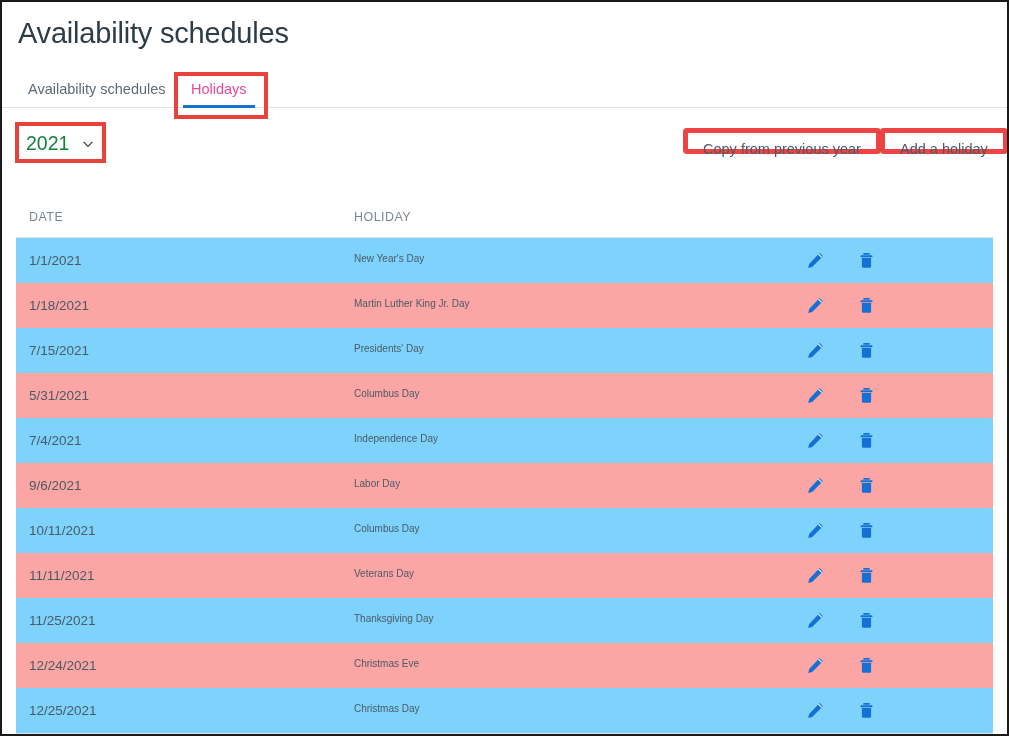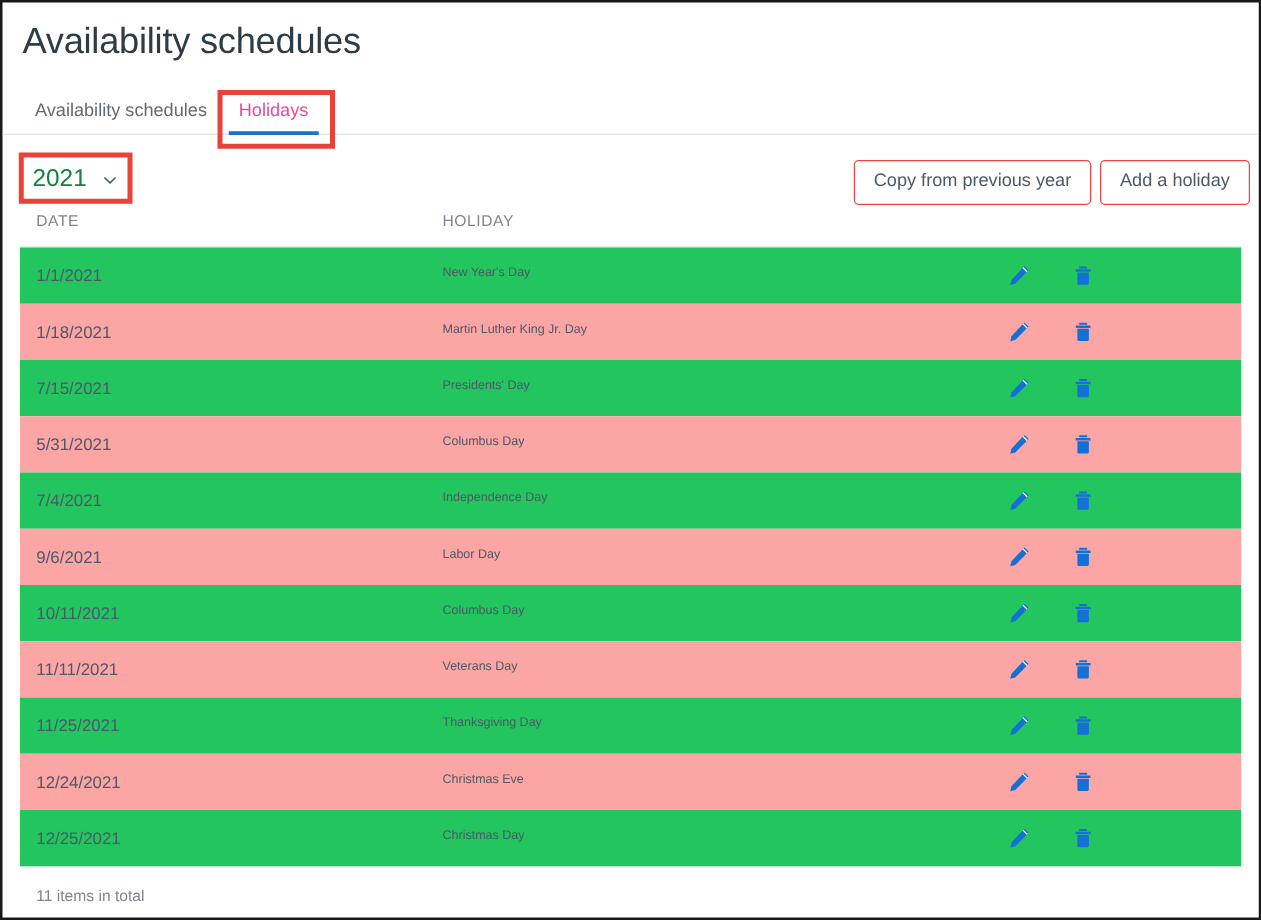--- a/index.html
+++ b/index.html
@@ -89,22 +89,22 @@
     width: 12px;
     height: 12px;
     position: relative;
     top: 1px;
   }
   .chev svg { display: block; }
   
   .btn {
     position: absolute;
     top: 126px;
-    height: 36px;
-    border: 1px solid #ef4444;
+    height: 26px;
+    border: 5px solid #ef4444;
     border-radius: 4px;
     background: #ffffff;
     color: #4a5a66;
     font-size: 14.5px;
     font-family: "Liberation Sans", sans-serif;
     line-height: 32px;
     text-align: center;
     box-sizing: border-box;
     cursor: pointer;
     white-space: nowrap;
@@ -117,37 +117,38 @@
   .table {
     position: absolute;
     left: 14px;
     top: 168px;
     width: 977px;
   }
   .thead {
     height: 27px;
     border-bottom: 1px solid #e2e4e6;
     position: relative;
+    margin-top: 40px;
   }
   .th {
     position: absolute;
     top: 0;
     font-size: 12.5px;
     color: #7a8791;
     letter-spacing: 0.45px;
   }
   .th-date { left: 13px; }
   .th-holiday { left: 338px; }
 
   .row {
     position: relative;
     height: 45px;
     background: #fca5a5;
   }
-  .row.alt { background: #22c55e; }
+  .row.alt { background: #7dd3fc; }
   .cell-date {
     position: absolute;
     left: 13px;
     top: 15px;
     font-size: 13.5px;
     color: #4a5a66;
     white-space: nowrap;
   }
   .cell-holiday {
     position: absolute;

